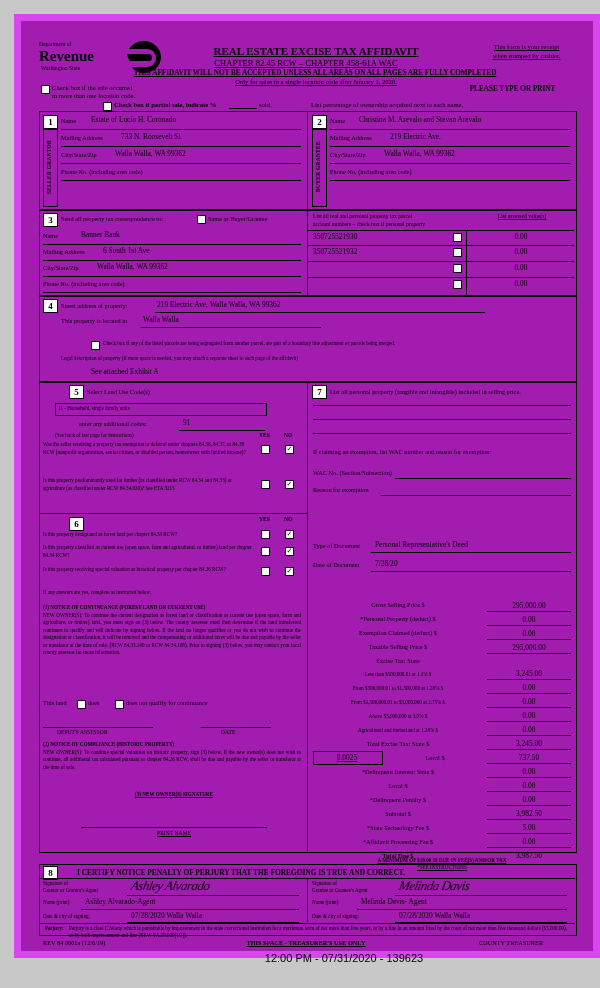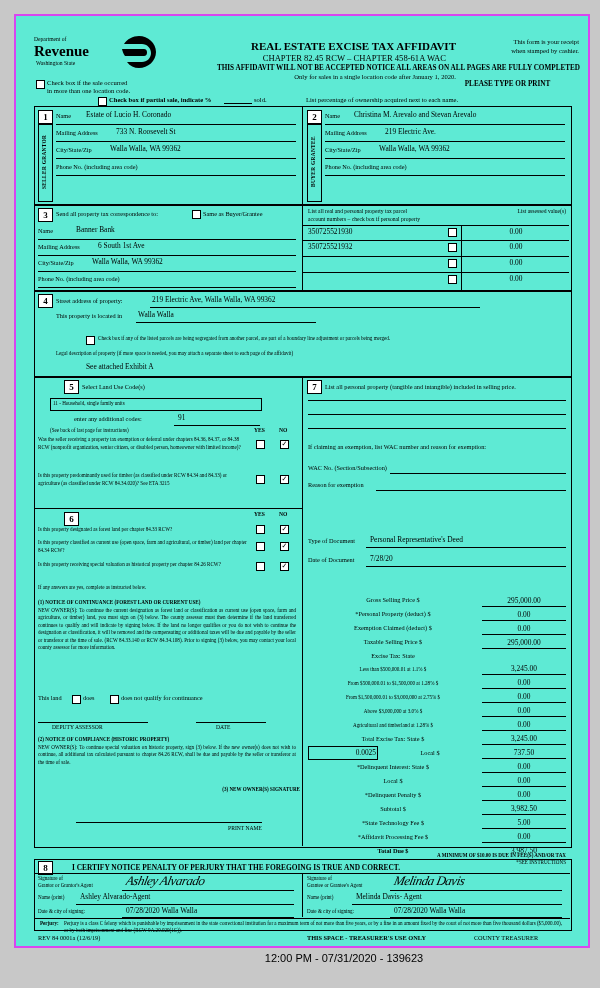--- a/index.html
+++ b/index.html
@@ -5,32 +5,32 @@
   html,body{margin:0;padding:0;}
   body{
     width:600px;height:988px;background:#c8c8c8;
     font-family:"Liberation Serif", serif;
     -webkit-font-smoothing:antialiased;
   }
   #page{
     position:relative;width:600px;height:988px;background:#c8c8c8;overflow:hidden;
   }
   .sheet{
-    position:absolute;left:14px;top:14px;width:572px;height:930px;background:#5eead4;
-    border:2px solid #d946ef;
+    position:absolute;left:14px;top:14px;width:572px;height:930px;background:#a21caf;
+    border:7px solid #d946ef;
     font-size:7.2px;color:#000;
   }
   .footer-bar{
     position:absolute;left:0;top:952px;width:600px;text-align:center;
     font-family:"Liberation Sans", sans-serif;font-size:11px;color:#000;padding-left:44px;
   }
   
   .abs{position:absolute;}
   .bold{font-weight:bold;}
-  .ctr{text-align:right;}
+  .ctr{text-align:center;text-decoration:underline;}
   .right{text-align:center;}
   .line{position:absolute;background:#000;}
   .hl{height:1px;}
   .vl{width:1px;}
   .box{position:absolute;border:1px solid #000;}
   .cb{position:absolute;width:7px;height:7px;border:1px solid #000;background:#fff;}
   .cbx{position:absolute;width:7px;height:7px;border:1px solid #000;background:#fff;
        font-size:7px;line-height:6px;text-align:center;font-family:"Liberation Sans",sans-serif;}
   .secnum{position:absolute;border:1px solid #000;width:13px;height:12px;text-align:center;
           font-weight:bold;font-size:9px;line-height:12px;background:#fff;}
@@ -58,21 +58,21 @@
       <div class="abs" style="left:0;top:7px;font-size:15px;font-weight:bold;font-family:'Liberation Serif',serif;">Revenue</div>
       <div class="abs tiny" style="left:2px;top:24px;">Washington State</div>
       <svg class="abs" style="left:88px;top:0px;" width="34" height="32" viewBox="0 0 34 32">
         <path d="M17 0 C26 0 34 7 34 16 C34 25 26 32 17 32 C12 32 8 30 5 26 L20 26 C25 26 29 22 29 17 C29 12 25 8 20 8 L2 8 C5 3 11 0 17 0 Z" fill="#000"></path>
         <path d="M0 13 L22 13 C24 13 25 14.5 25 16.5 C25 18.5 24 20 22 20 L3 20 C1.5 18 0.5 15.5 0 13 Z" fill="#000"></path>
       </svg>
     </div>
 
     <div class="abs ctr bold" style="left:150px;top:24px;width:290px;font-size:11px;">REAL ESTATE EXCISE TAX AFFIDAVIT</div>
     <div class="abs ctr" style="left:140px;top:37px;width:290px;font-size:8.6px;">CHAPTER 82.45 RCW – CHAPTER 458-61A WAC</div>
-    <div class="abs ctr bold" style="left:24px;top:48px;width:540px;font-size:7.2px;">THIS AFFIDAVIT WILL NOT BE ACCEPTED NOTICE ALL AREAS ON ALL PAGES ARE FULLY COMPLETED</div>
+    <div class="abs ctr bold" style="left:24px;top:48px;width:540px;font-size:7.2px;">THIS AFFIDAVIT WILL NOT BE ACCEPTED UNLESS ALL AREAS ON ALL PAGES ARE FULLY COMPLETED</div>
     <div class="abs ctr" style="left:150px;top:57px;width:290px;font-size:6.6px;">Only for sales in a single location code after January 1, 2020.</div>
 
     <div class="abs ctr" style="left:448px;top:22px;width:115px;font-size:6.6px;">This form is your receipt</div>
     <div class="abs ctr" style="left:448px;top:31px;width:115px;font-size:6.6px;">when stamped by cashier.</div>
     <div class="abs right bold" style="left:420px;top:64px;width:143px;font-size:7.2px;">PLEASE TYPE OR PRINT</div>
 
     <div class="cb" style="left:20px;top:64px;"></div>
     <div class="abs" style="left:31px;top:63px;font-size:6.6px;">Check box if the sale occurred</div>
     <div class="abs" style="left:31px;top:71px;font-size:6.6px;">in more than one location code.</div>
 

